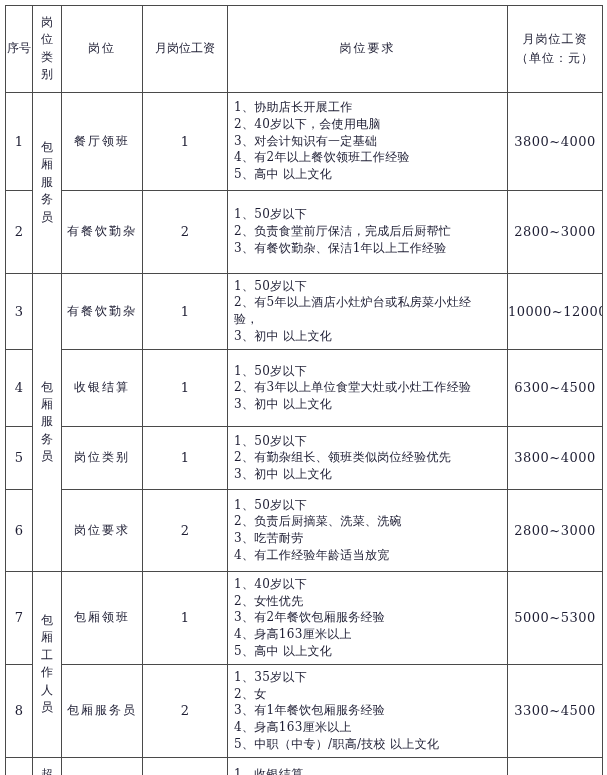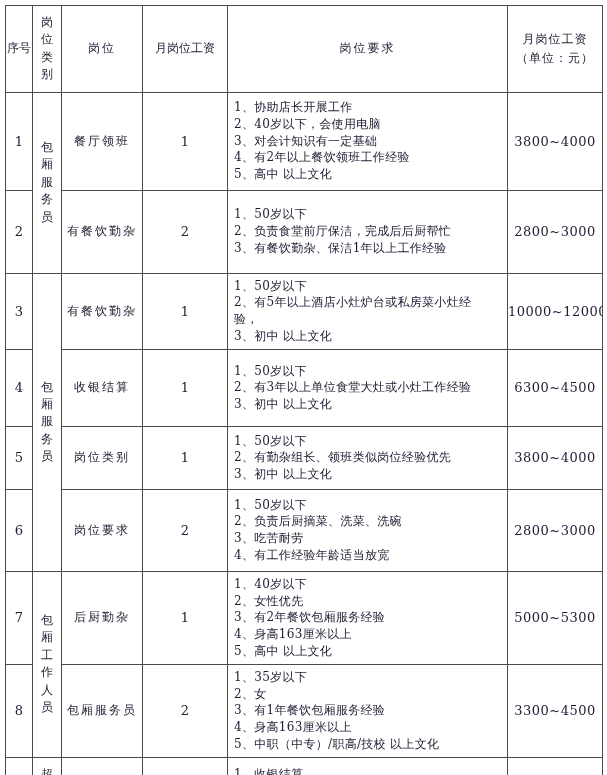--- a/index.html
+++ b/index.html
@@ -143,21 +143,21 @@
 3、吃苦耐劳
 4、有工作经验年龄适当放宽</td>
     <td class="salary">2800~3000</td>
   </tr>
 
   <tr style="height:80px">
     <td class="num">7</td>
     <td rowspan="2">
           <span class="vtext">包厢工作人员</span>
         </td>
-    <td class="pos">后厨勤杂</td>
+    <td class="pos">包厢领班</td>
     <td class="num">1</td>
     <td class="req">1、40岁以下
 2、女性优先
 3、有2年餐饮包厢服务经验
 4、身高163厘米以上
 5、高中 以上文化</td>
     <td class="salary">5000~5300</td>
   </tr>
 
   <tr style="height:82px">

